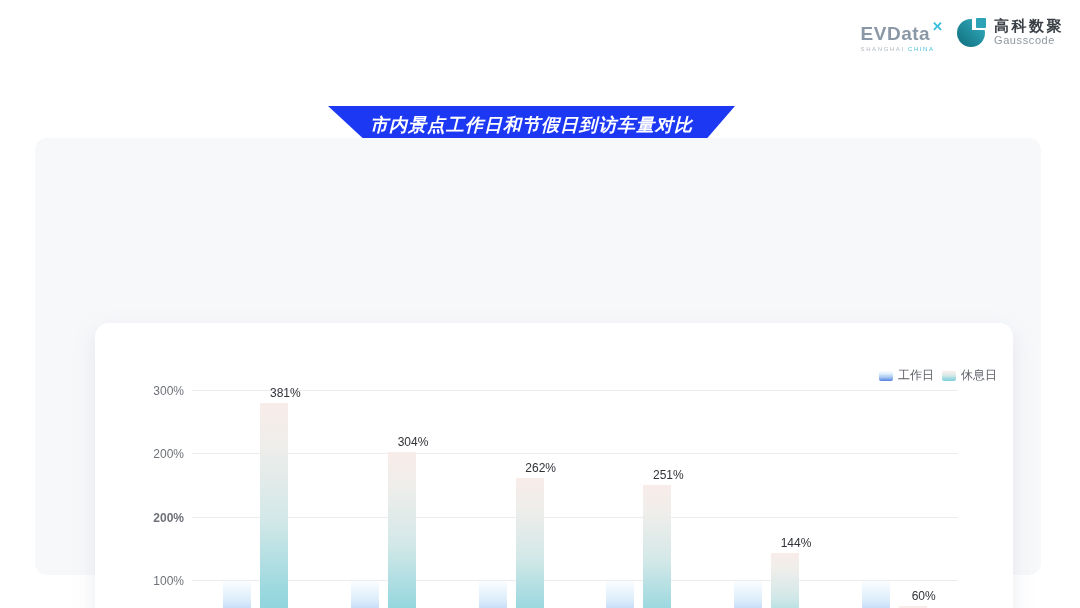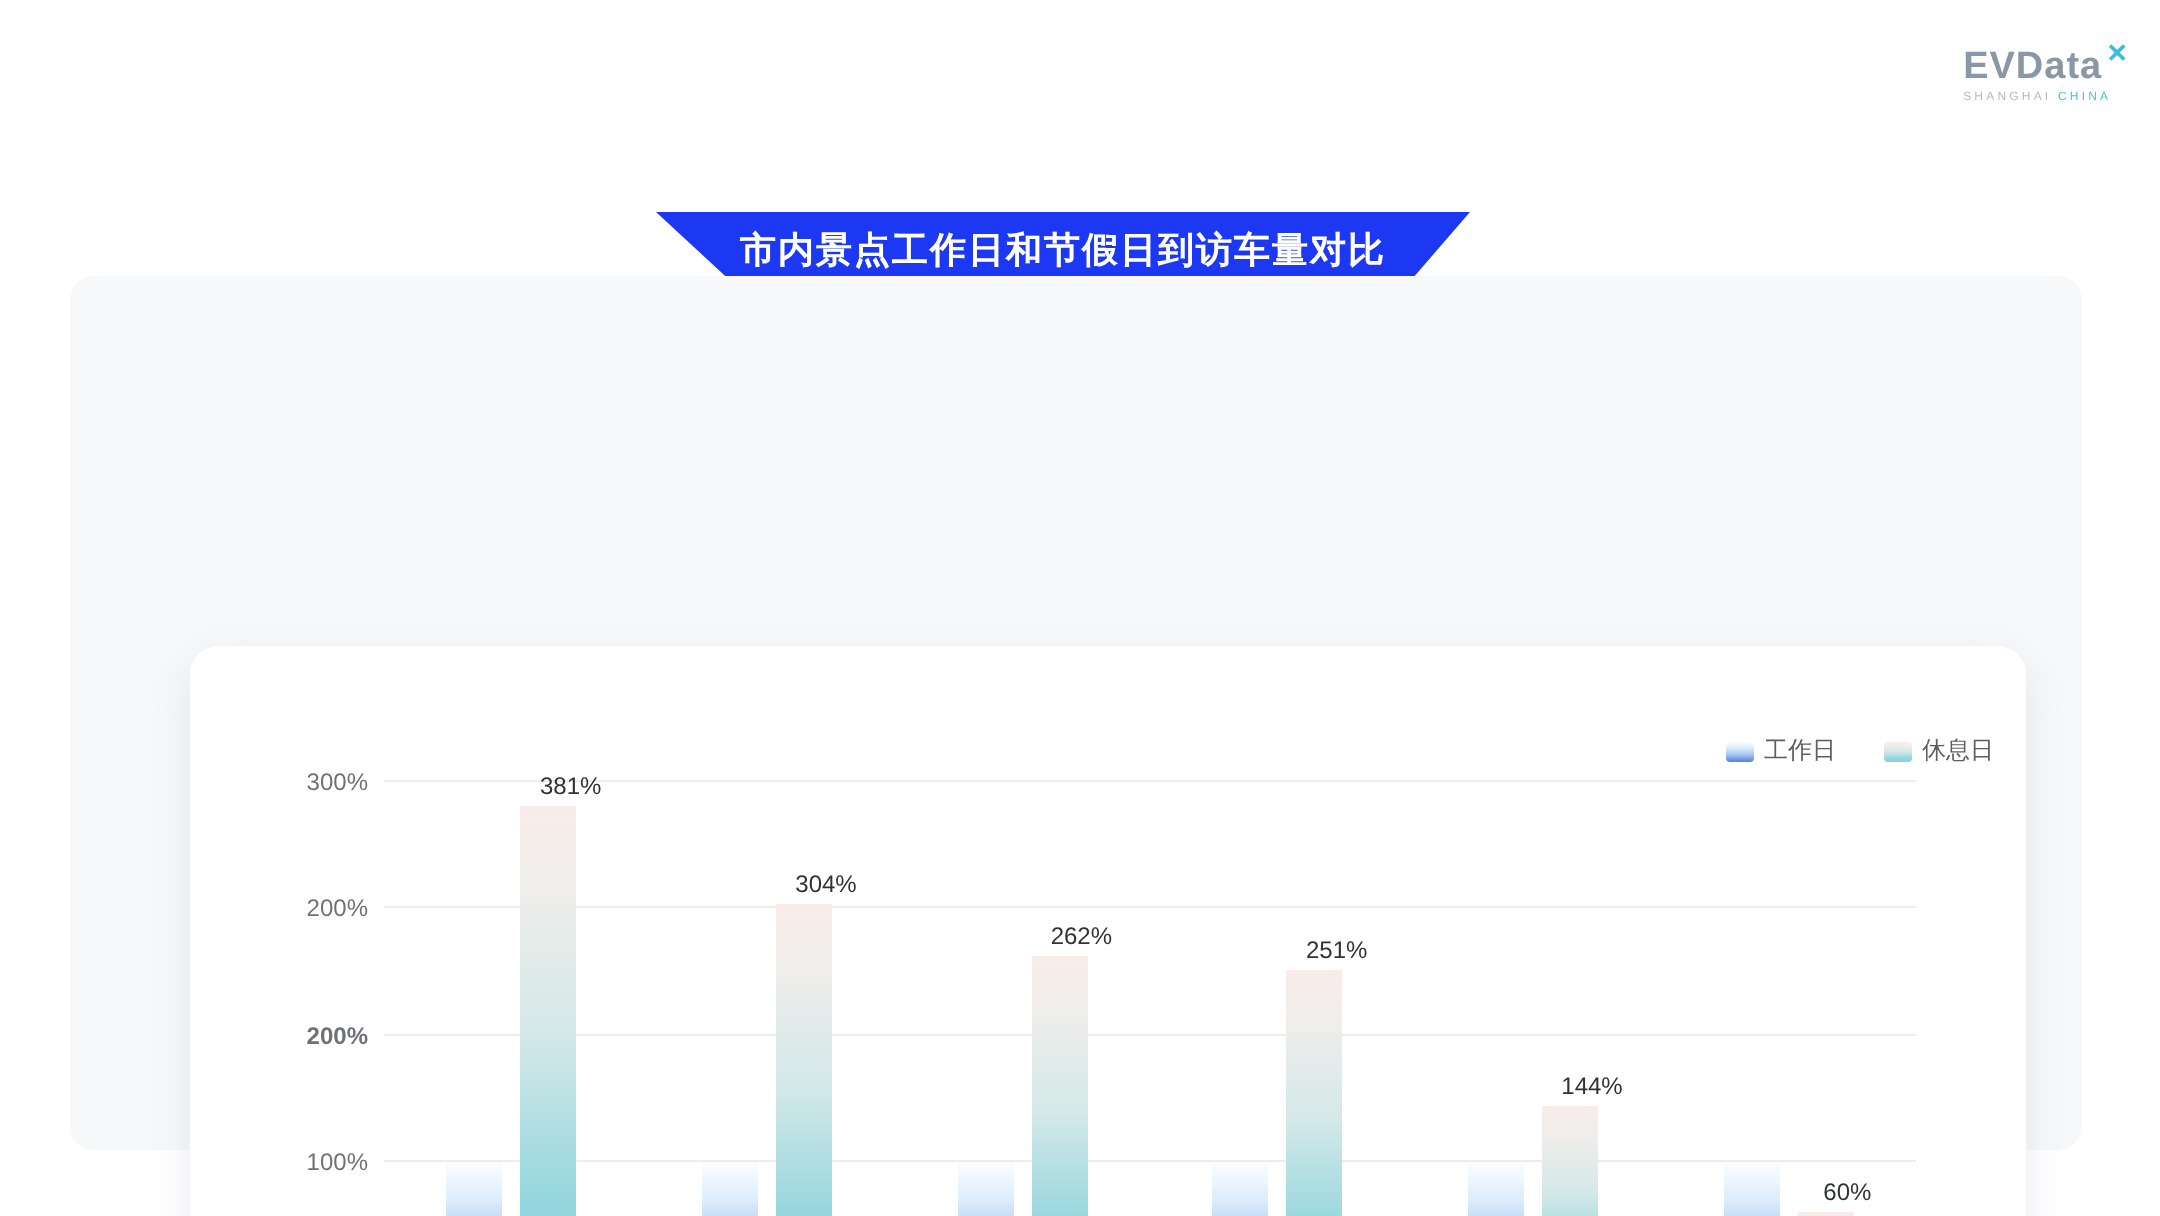--- a/index.html
+++ b/index.html
@@ -28,21 +28,21 @@
   .banner span { color:#ffffff; font-size:18px; font-weight:bold; letter-spacing:1px; }
 
   
   .panel { position:absolute; left:35px; top:138px; width:1006px; height:437px;
            background:#f7f8fa; border-radius:12px; }
   .card  { position:absolute; left:60px; top:185px; width:918px; height:373px;
            background:#ffffff; border-radius:14px;
            box-shadow:0 8px 22px rgba(140,150,170,0.18); }
 
   
-  .legend { position:absolute; top:44px; right:16px; display:flex; gap:24px; align-items:center;text-align:center; }
+  .legend { position:absolute; top:44px; right:16px; display:flex; gap:8px; align-items:center;text-align:center; }
   .legend-item { display:flex; align-items:center; gap:5px; }
   .legend-swatch { width:14px; height:10px; border-radius:2px; }
   .legend-label { font-size:12px; color:#5a5f66; }
 
   
   .plot { position:absolute; left:97px; top:68px; width:766px; height:253px; }
   .gridline { position:absolute; left:0; width:100%; height:1px; background:#ececee; }
   .ytick { position:absolute; left:-8px; transform:translate(-100%,50%); font-size:12px; color:#6e7278; }
   .groups { position:absolute; left:0; top:0; width:100%; height:100%; display:flex; }
   .group { flex:1 1 0; display:flex; align-items:flex-end; justify-content:center; gap:9px; height:100%; }
@@ -59,23 +59,40 @@
     <div class="evdata">
       <div class="ev-row">
         <span class="ev-text">EVData</span>
         <span class="ev-sup">✕</span>
       </div>
       <div class="ev-sub">
         <span class="g">SHANGHAI</span>
         <span class="c">CHINA</span>
       </div>
     </div>
+    <div class="gauss">
+      <svg class="gauss-icon" viewBox="0 0 32 32" aria-hidden="true">
+        <defs>
+          <linearGradient id="gcgrad" x1="0" y1="1" x2="1" y2="0">
+            <stop offset="0" stop-color="#0e6e7c"></stop>
+            <stop offset="1" stop-color="#35aec2"></stop>
+          </linearGradient>
+        </defs>
+        <circle cx="15" cy="17" r="14" fill="url(#gcgrad)"></circle>
+        <rect x="16" y="0" width="16" height="14" fill="#ffffff"></rect>
+        <rect x="20" y="2" width="10" height="10" rx="1" fill="#2fa3b6"></rect>
+      </svg>
+      <div class="gauss-text">
+        <div class="gauss-cn">高科数聚</div>
+        <div class="gauss-en">Gausscode</div>
+      </div>
+    </div>
   </div>
 
-  <div class="banner" id="banner" style="background: rgb(28, 56, 243);">
+  <div class="banner" id="banner" style="background: rgb(28, 56, 243); font-style: italic;">
     <span>市内景点工作日和节假日到访车量对比</span>
   </div>
 
   <div class="panel">
     <div class="card">
       <div class="legend" id="legend">
           <div class="legend-item">
             <span class="legend-swatch" style="background: linear-gradient(rgb(251, 253, 255) 0%, rgb(221, 237, 251) 30%, rgb(163, 196, 241) 65%, rgb(82, 126, 226) 100%);"></span>
             <span class="legend-label">工作日</span>
           </div>

